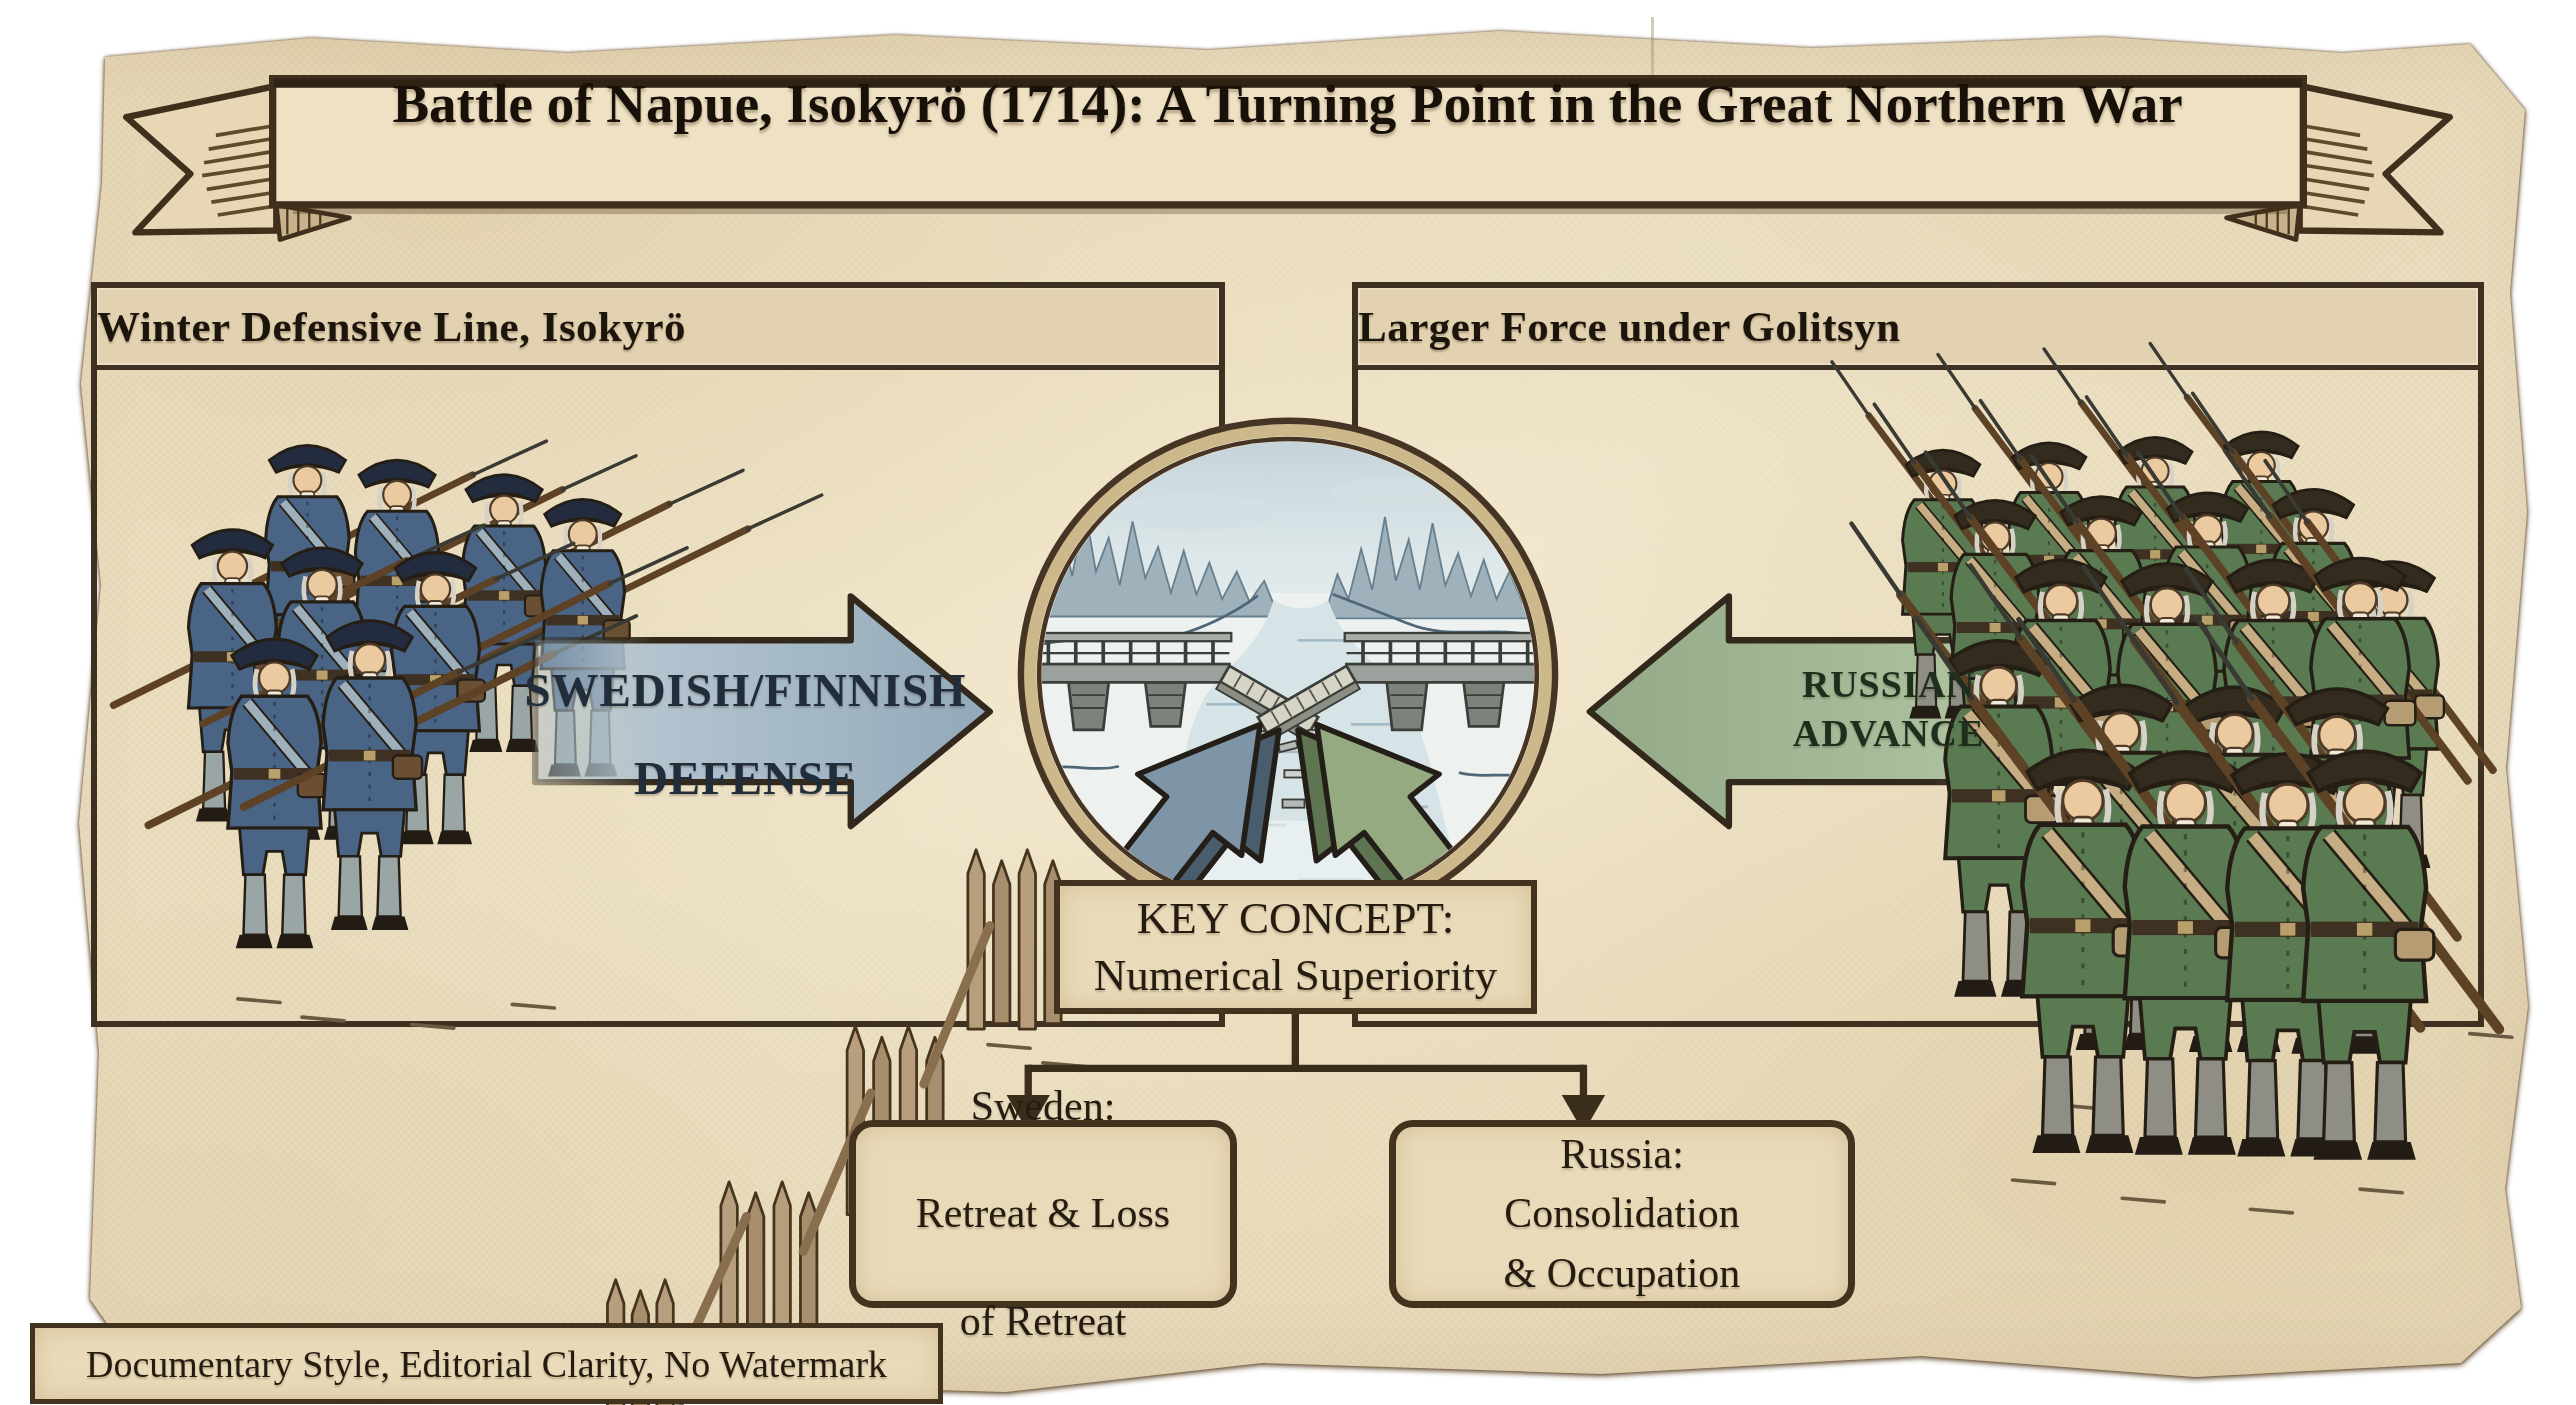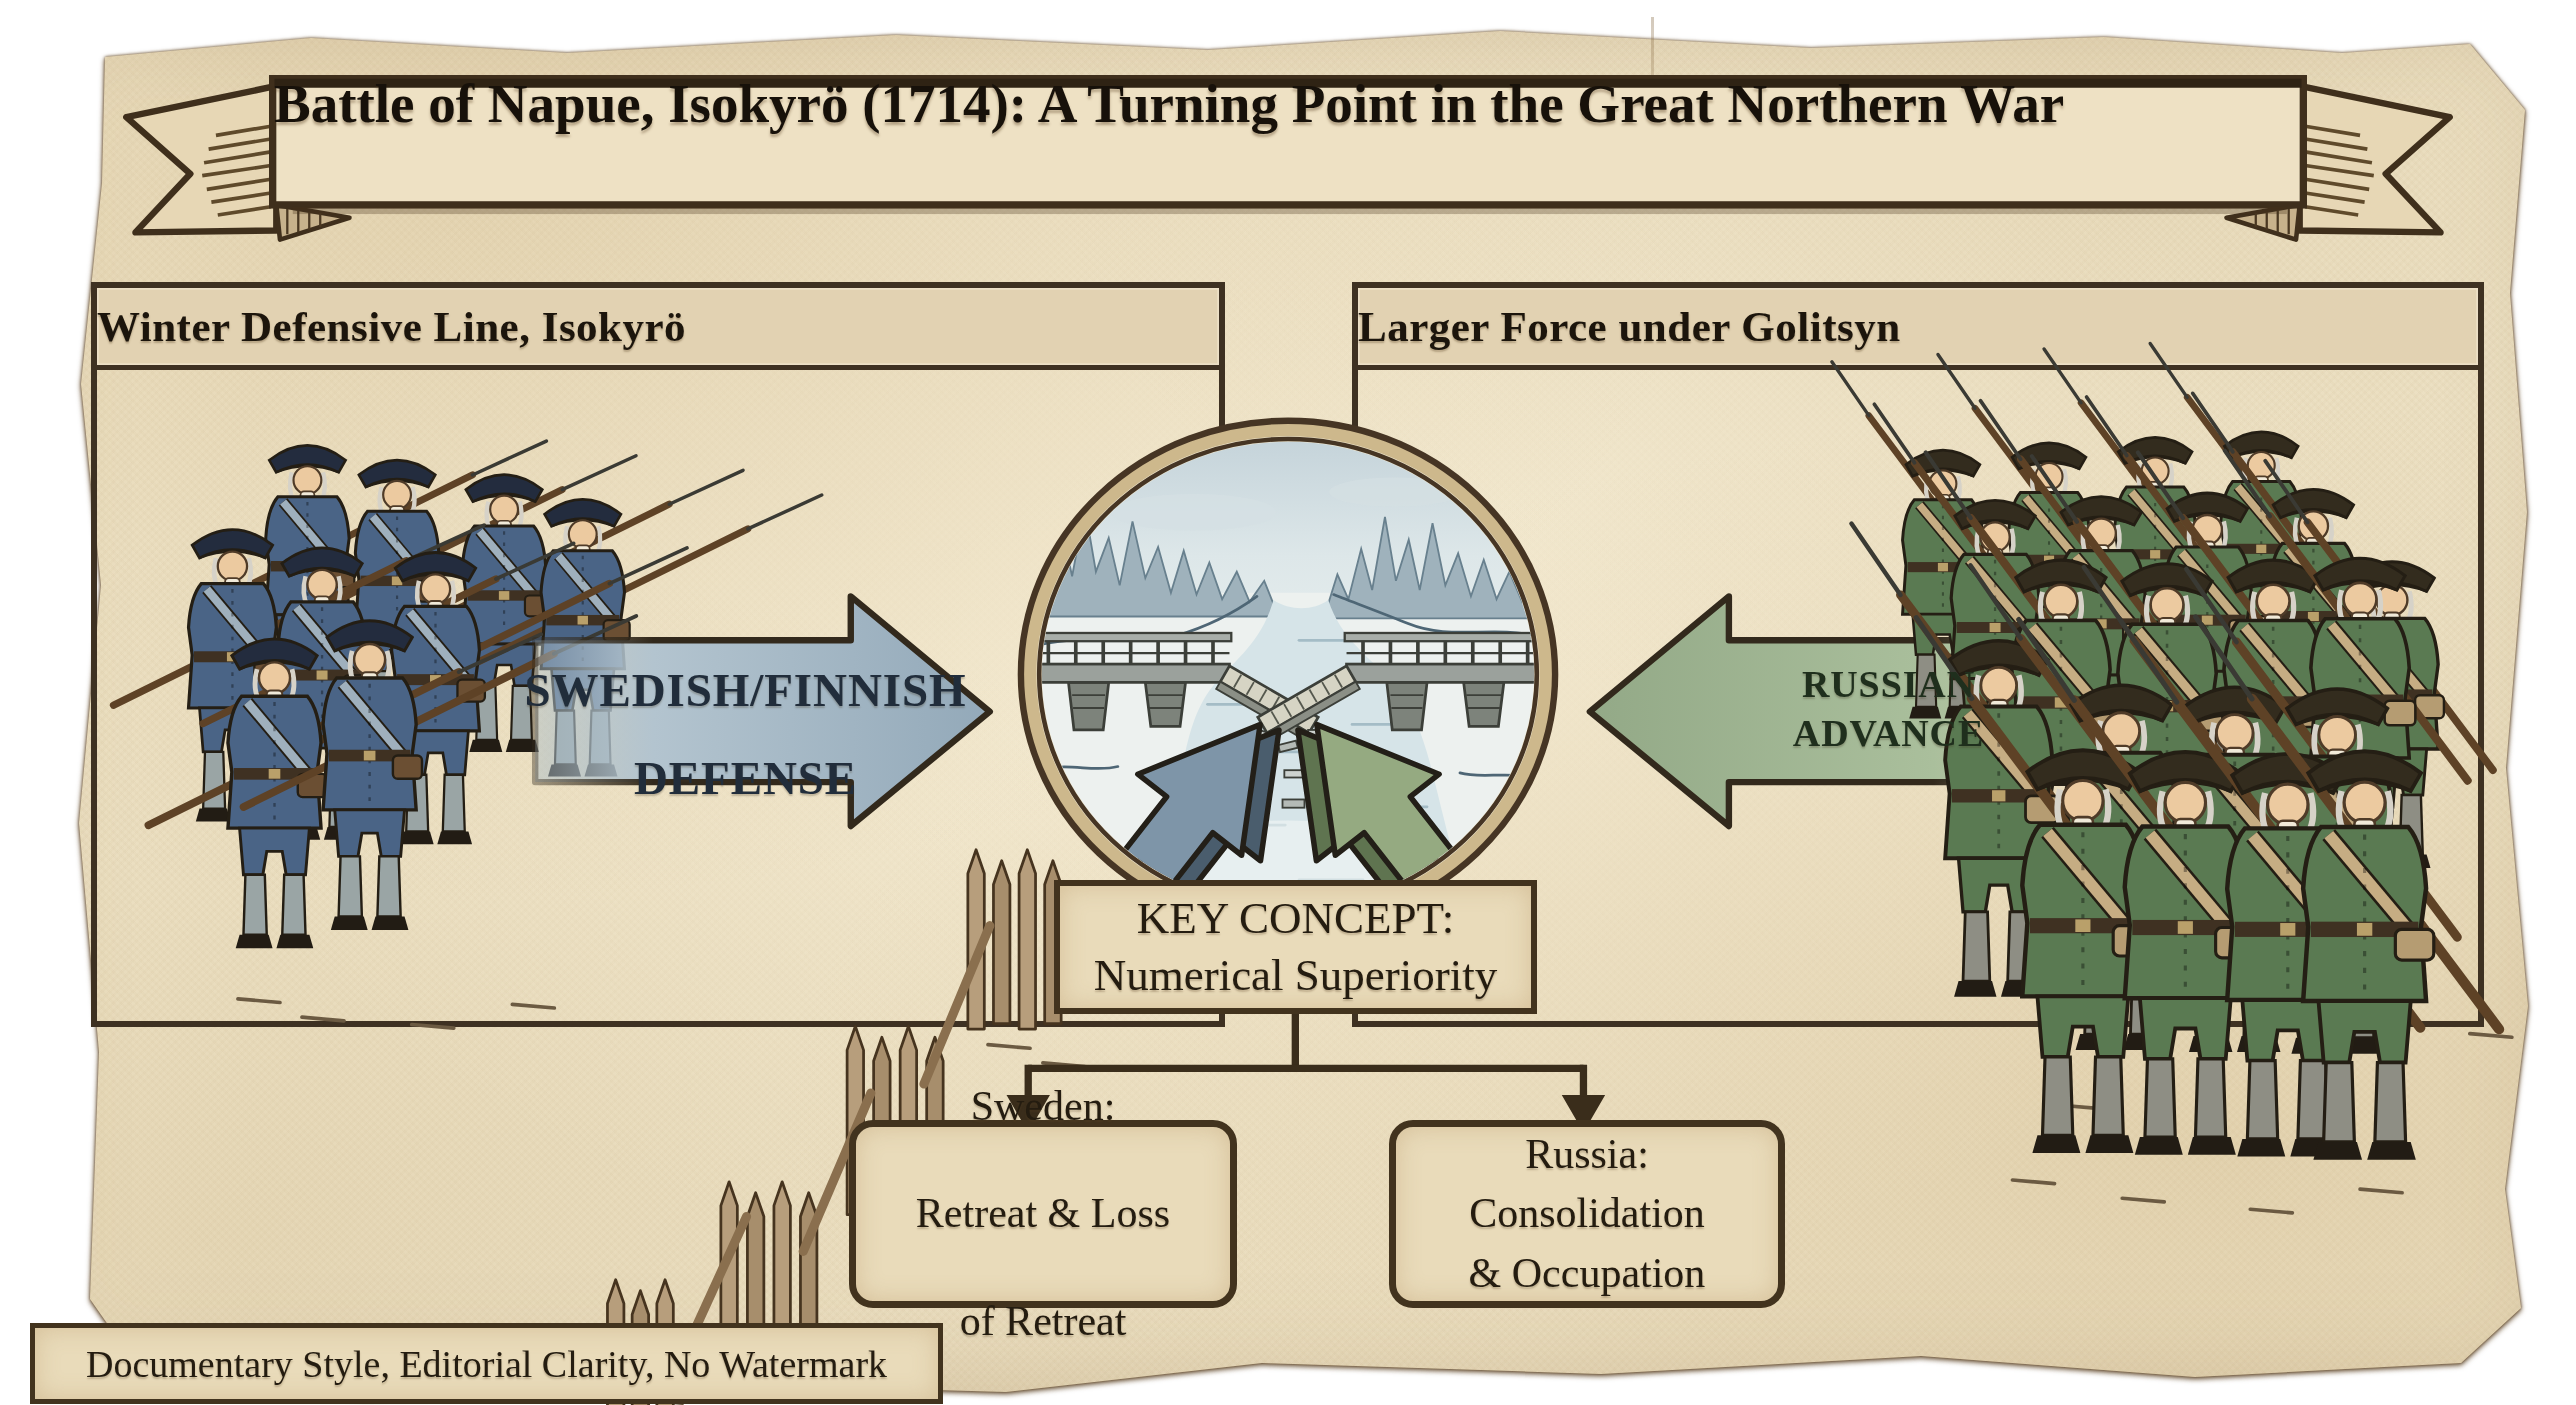--- a/index.html
+++ b/index.html
@@ -36,36 +36,36 @@
   .panel-header .txt{font-size:43px;font-weight:700;color:#1c150c;letter-spacing:0.5px;
     text-shadow:0 1.8px 1.8px rgba(90,65,35,.35);white-space:nowrap;}
 
   
   #art{position:absolute;left:0;top:0;z-index:2;pointer-events:none;}
   .blue{--coat:#4a6486;--hat:#232c3e;--belt:#9fb0bd;--pouch:#6b4f33;--gait:#9aa5a5;}
   .green{--coat:#5a7a52;--hat:#332c1e;--belt:#c6ad83;--pouch:#b59c72;--gait:#8e8e84;}
 
   
   .ui{position:absolute;z-index:3;}
-  #banner-title{left:274px;top:0;width:2027px;height:207px;display:flex;align-items:center;justify-content:flex-start;}
+  #banner-title{left:274px;top:0;width:2027px;height:207px;display:flex;align-items:center;justify-content:center;}
   #banner-title .txt{font-size:55px;font-weight:700;color:#17110a;white-space:nowrap;
      text-shadow:0 2.7px 2.7px rgba(90,65,35,.4);}
 
   .arrow-label{display:flex;flex-direction:column;align-items:center;line-height:1.28;
      font-weight:700;letter-spacing:0.9px;text-shadow:0 1.8px 1.8px rgba(70,60,40,.3);}
   #label-swedish{left:526px;top:660px;width:439px;font-size:47px;color:#212d3b;gap:28px;}
   #label-russian{left:1669px;top:660px;width:439px;font-size:38px;color:#1f2f1d;}
 
   .box{background:#e9dbba;border:6.4px solid #42331e;display:flex;flex-direction:column;
      align-items:center;justify-content:center;text-align:center;color:#241c10;
      box-shadow:inset 0 0 24px rgba(170,130,75,.3);}
   #key-concept{left:1054px;top:880px;width:483px;height:134px;font-size:45px;line-height:1.26;}
   .outcome{border-radius:24px;border-width:7.3px;font-size:42px;line-height:1.42;}
   #outcome-sweden{left:849px;top:1120px;width:388px;height:188px;gap:48px;}
-  #outcome-russia{left:1389px;top:1120px;width:396px;height:188px;align-items:center;}
+  #outcome-russia{left:1389px;top:1120px;width:466px;height:188px;align-items:center;}
   #footer-box{left:30px;top:1323px;width:913px;height:81px;font-size:38px;border-width:5.5px;}
   .box .txt{text-shadow:0 1.8px 1.8px rgba(90,65,35,.3);white-space:nowrap;}
 </style>
 </head>
 <body>
 
 <div id="stage">
 
   <div id="sheet">
     <div id="parchment"></div>

